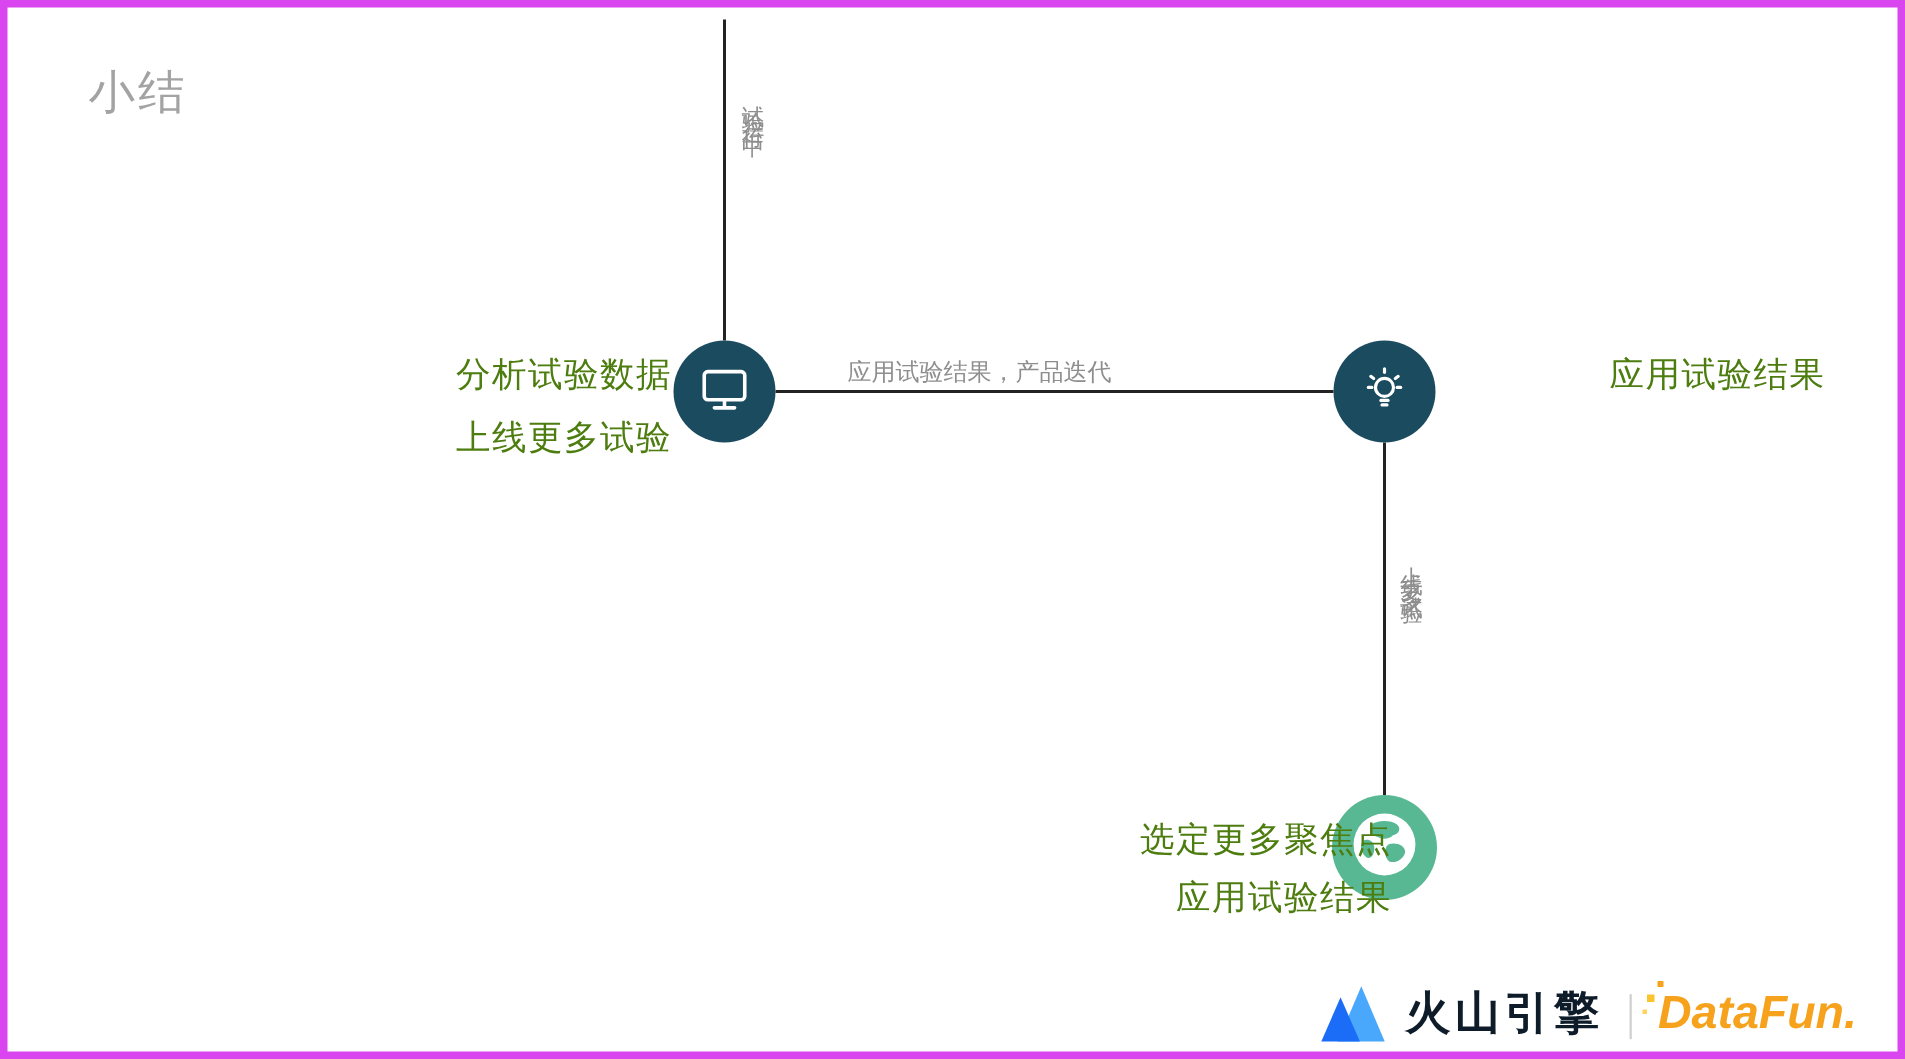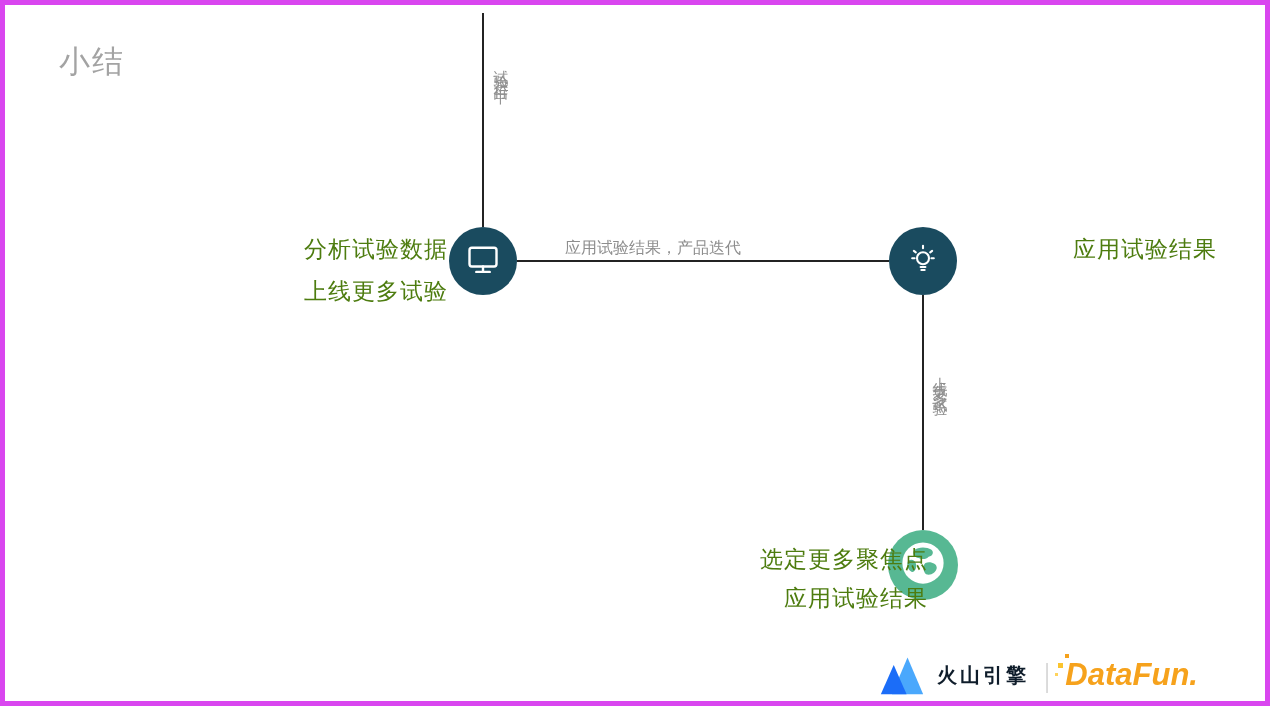--- a/index.html
+++ b/index.html
@@ -82,21 +82,21 @@
     position: absolute;
     left: 874px;
     top: 646px;
     height: 48px;
     display: flex;
     align-items: center;
     gap: 12px;
   }
   .mountain-logo { display: flex; align-items: center; }
   .volcano-text {
-    font-size: 20px;
+    font-size: 30px;
     font-weight: 700;
     color: #0e1c2a;
     letter-spacing: 3px;
     white-space: nowrap;
   }
   .footer-divider {
     color: #cfcfcf;
     font-size: 32px;
     font-weight: 400;
     transform: scaleX(0.55);

